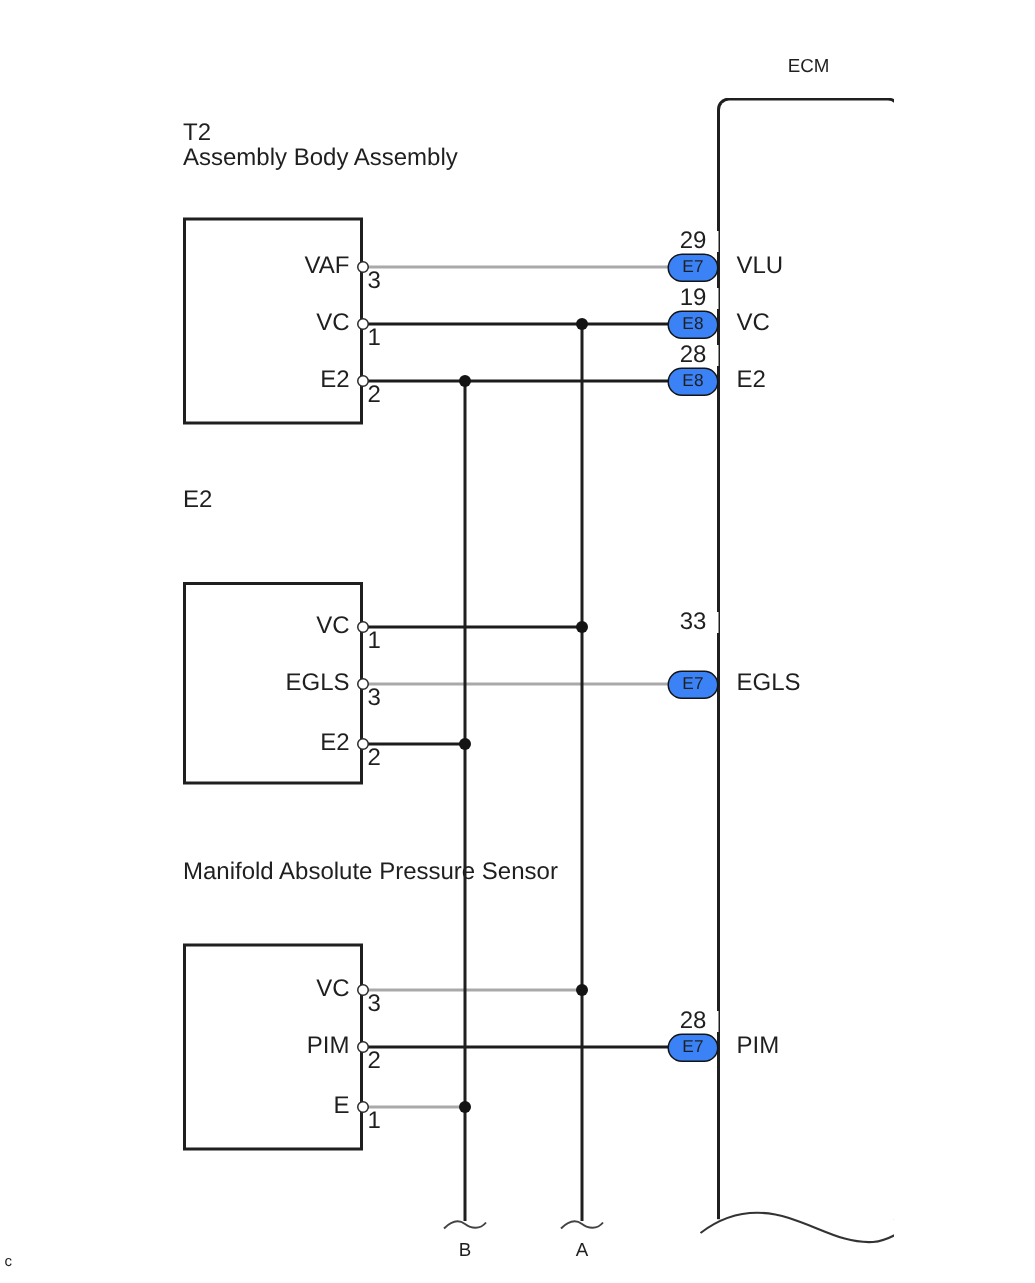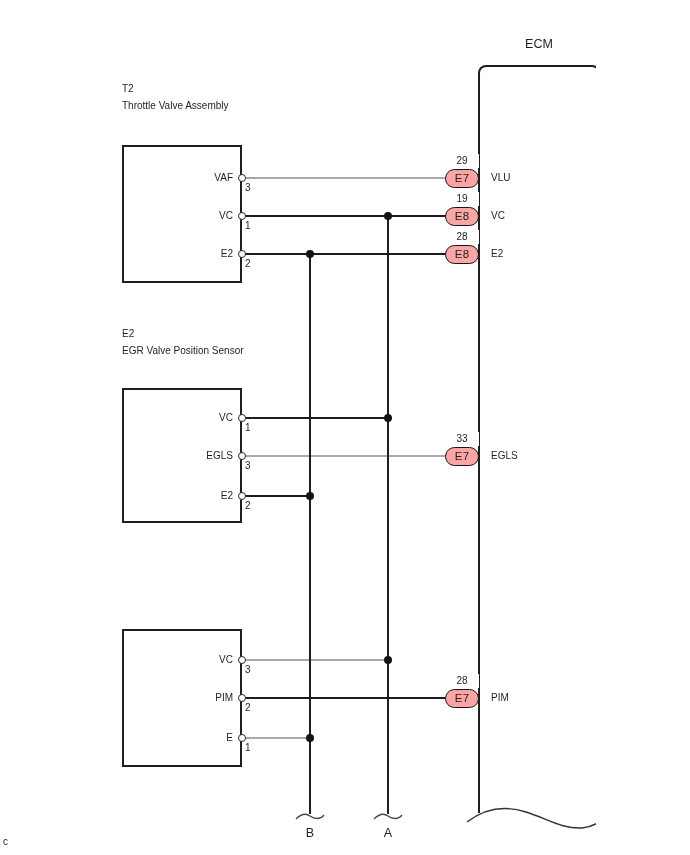--- a/index.html
+++ b/index.html
@@ -5,35 +5,35 @@
   :root{
     --line:#1f1f1f;
   }
   *{box-sizing:border-box;margin:0;padding:0}
   html,body{background:#ffffff}
   body{font-family:"Liberation Sans",sans-serif;color:#1f1f1f}
   #canvas{
     position:relative;width:596px;height:855px;background:#fff;overflow:hidden;
   }
   .abs{position:absolute}
-  .txt{font-size:10px;line-height:17px;color:#1f1f1f;white-space:nowrap}
+  .txt{font-size:16px;line-height:17px;color:#1f1f1f;white-space:nowrap}
   .comp-box{border:2px solid var(--line);background:#fff}
   .wire{height:2px}
   .bus{width:1.5px;background:#1f1f1f}
   .pin-circle{width:8px;height:8px;border:1.4px solid #2a2a2a;border-radius:50%;background:#fff;z-index:5}
   .dot{width:8px;height:8px;border-radius:50%;background:#141414;z-index:6}
   .pin-label{text-align:right;height:16px;line-height:16px}
   .pin-num{height:14px;line-height:14px}
   .ecm-box{
     border:2.5px solid var(--line);border-bottom:none;
     border-radius:8px 8px 0 0;background:#fff;
   }
   .ecm-right-ext{width:2.5px;background:var(--line)}
   .pill{
-    width:34px;height:19px;border:1.8px solid #141414;border-radius:10px;background:#fca5a5;
+    width:34px;height:19px;border:1.8px solid #141414;border-radius:10px;background:#3b82f6;
     display:flex;align-items:center;justify-content:center;
     font-size:11.5px;letter-spacing:.2px;z-index:7;
   }
   .pill-num{width:34px;text-align:center;height:14px;line-height:14px;background:#fff;z-index:7}
   .ecm-signal{height:16px;line-height:16px}
   .ecm-title{width:122px;text-align:center;font-size:12.5px}
   .bus-label{width:22px;text-align:center;font-size:12.5px}
   .comp-title div{height:17px}
   .footnote{font-size:10px;line-height:12px}
   svg{display:block;overflow:visible}
@@ -49,47 +49,47 @@
 
   <svg class="abs" style="left:460px;top:802px;" width="152" height="32" viewBox="0 0 152 32">
     <path d="M 7 20 C 24 7, 44 3, 66 10 C 88 17, 102 27, 122 26 C 132 25, 142 19, 148 13" fill="none" stroke="#333" stroke-width="1.4"></path>
   </svg>
 
   <div class="abs footnote" style="left:3px;top:836px;">c</div>
 
   <div id="gen">
       <div class="abs txt comp-title" style="left: 122px; top: 80px;">
         <div>T2</div>
-        <div>Throttle Valve Assembly</div>
+        <div>Assembly Body Assembly</div>
       </div>
       <div class="abs comp-box" style="left: 122px; top: 145px; width: 120px; height: 138px;"></div>
       <div class="abs txt pin-label" style="left: 122px; top: 170px; width: 111px;">VAF</div>
       <div class="abs txt pin-num" style="left: 245px; top: 181px;">3</div>
       <div class="abs pin-circle" style="left: 238px; top: 174px;"></div>
       <div class="abs txt pin-label" style="left: 122px; top: 208px; width: 111px;">VC</div>
       <div class="abs txt pin-num" style="left: 245px; top: 219px;">1</div>
       <div class="abs pin-circle" style="left: 238px; top: 212px;"></div>
       <div class="abs txt pin-label" style="left: 122px; top: 246px; width: 111px;">E2</div>
       <div class="abs txt pin-num" style="left: 245px; top: 257px;">2</div>
       <div class="abs pin-circle" style="left: 238px; top: 250px;"></div>
       <div class="abs txt comp-title" style="left: 122px; top: 325px;">
         <div>E2</div>
-        <div>EGR Valve Position Sensor</div>
       </div>
       <div class="abs comp-box" style="left: 122px; top: 388px; width: 120px; height: 135px;"></div>
       <div class="abs txt pin-label" style="left: 122px; top: 410px; width: 111px;">VC</div>
       <div class="abs txt pin-num" style="left: 245px; top: 421px;">1</div>
       <div class="abs pin-circle" style="left: 238px; top: 414px;"></div>
       <div class="abs txt pin-label" style="left: 122px; top: 448px; width: 111px;">EGLS</div>
       <div class="abs txt pin-num" style="left: 245px; top: 459px;">3</div>
       <div class="abs pin-circle" style="left: 238px; top: 452px;"></div>
       <div class="abs txt pin-label" style="left: 122px; top: 488px; width: 111px;">E2</div>
       <div class="abs txt pin-num" style="left: 245px; top: 499px;">2</div>
       <div class="abs pin-circle" style="left: 238px; top: 492px;"></div>
       <div class="abs txt comp-title" style="left: 122px; top: 573px;">
+        <div>Manifold Absolute Pressure Sensor</div>
       </div>
       <div class="abs comp-box" style="left: 122px; top: 629px; width: 120px; height: 138px;"></div>
       <div class="abs txt pin-label" style="left: 122px; top: 652px; width: 111px;">VC</div>
       <div class="abs txt pin-num" style="left: 245px; top: 663px;">3</div>
       <div class="abs pin-circle" style="left: 238px; top: 656px;"></div>
       <div class="abs txt pin-label" style="left: 122px; top: 690px; width: 111px;">PIM</div>
       <div class="abs txt pin-num" style="left: 245px; top: 701px;">2</div>
       <div class="abs pin-circle" style="left: 238px; top: 694px;"></div>
       <div class="abs txt pin-label" style="left: 122px; top: 730px; width: 111px;">E</div>
       <div class="abs txt pin-num" style="left: 245px; top: 741px;">1</div>
@@ -121,20 +121,20 @@
       <div class="abs dot" style="left: 306px; top: 734px;"></div>
       <div class="abs txt pill-num" style="left: 445px; top: 154px;">29</div>
       <div class="abs pill" style="left: 445px; top: 168.5px;">E7</div>
       <div class="abs txt ecm-signal" style="left: 491px; top: 170px; text-align: right;">VLU</div>
       <div class="abs txt pill-num" style="left: 445px; top: 192px;">19</div>
       <div class="abs pill" style="left: 445px; top: 206.5px;">E8</div>
       <div class="abs txt ecm-signal" style="left: 491px; top: 208px;">VC</div>
       <div class="abs txt pill-num" style="left: 445px; top: 230px;">28</div>
       <div class="abs pill" style="left: 445px; top: 244.5px;">E8</div>
       <div class="abs txt ecm-signal" style="left: 491px; top: 246px;">E2</div>
-      <div class="abs txt pill-num" style="left: 445px; top: 432px;">33</div>
+      <div class="abs txt pill-num" style="left: 445px; top: 408px;">33</div>
       <div class="abs pill" style="left: 445px; top: 446.5px;">E7</div>
       <div class="abs txt ecm-signal" style="left: 491px; top: 448px;">EGLS</div>
       <div class="abs txt pill-num" style="left: 445px; top: 674px;">28</div>
       <div class="abs pill" style="left: 445px; top: 688.5px;">E7</div>
       <div class="abs txt ecm-signal" style="left: 491px; top: 690px;">PIM</div>
     </div>
 </div>
 
 </body></html>

